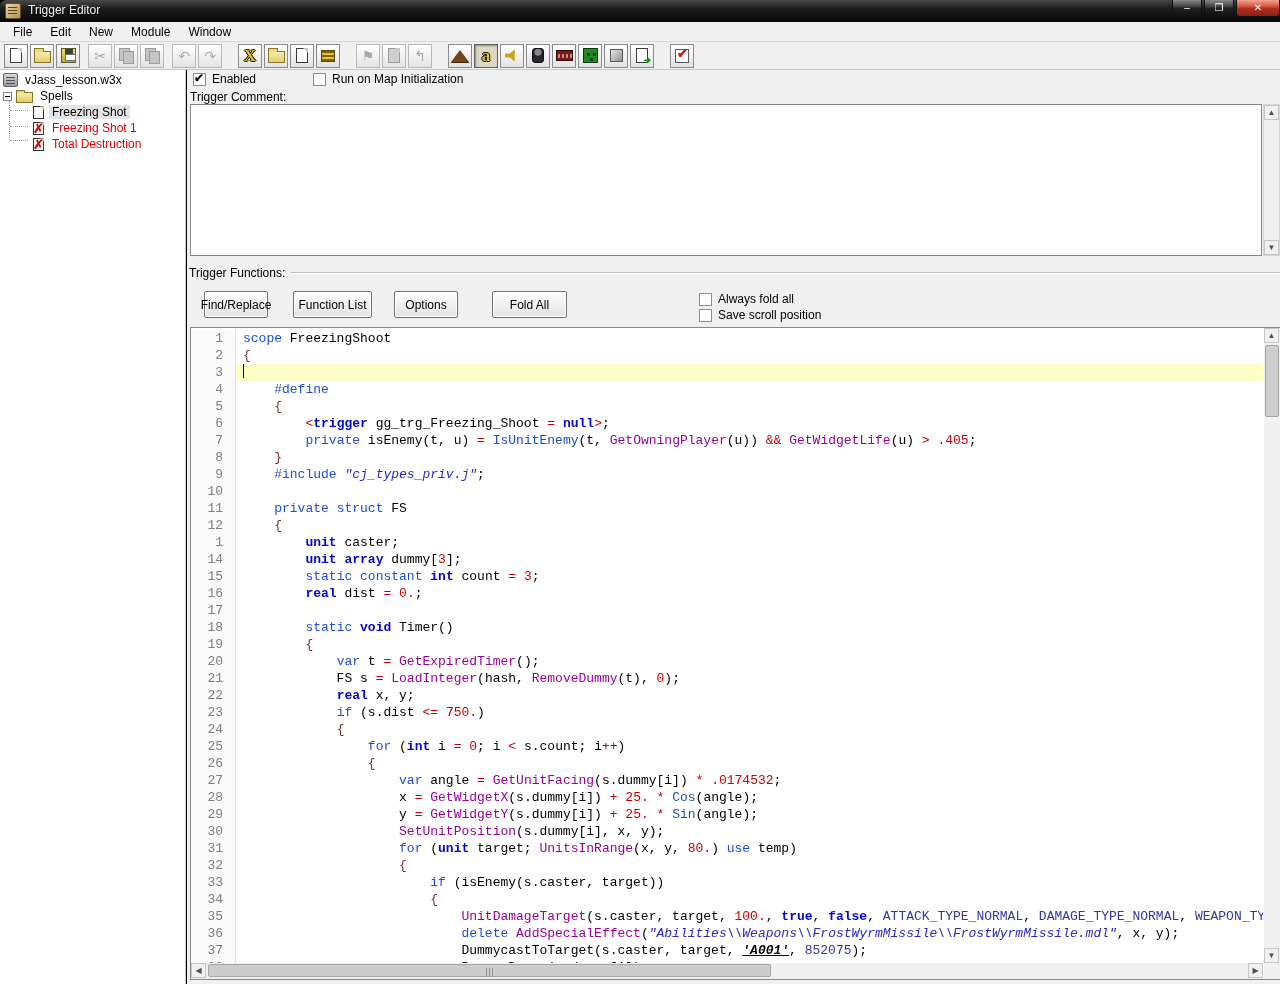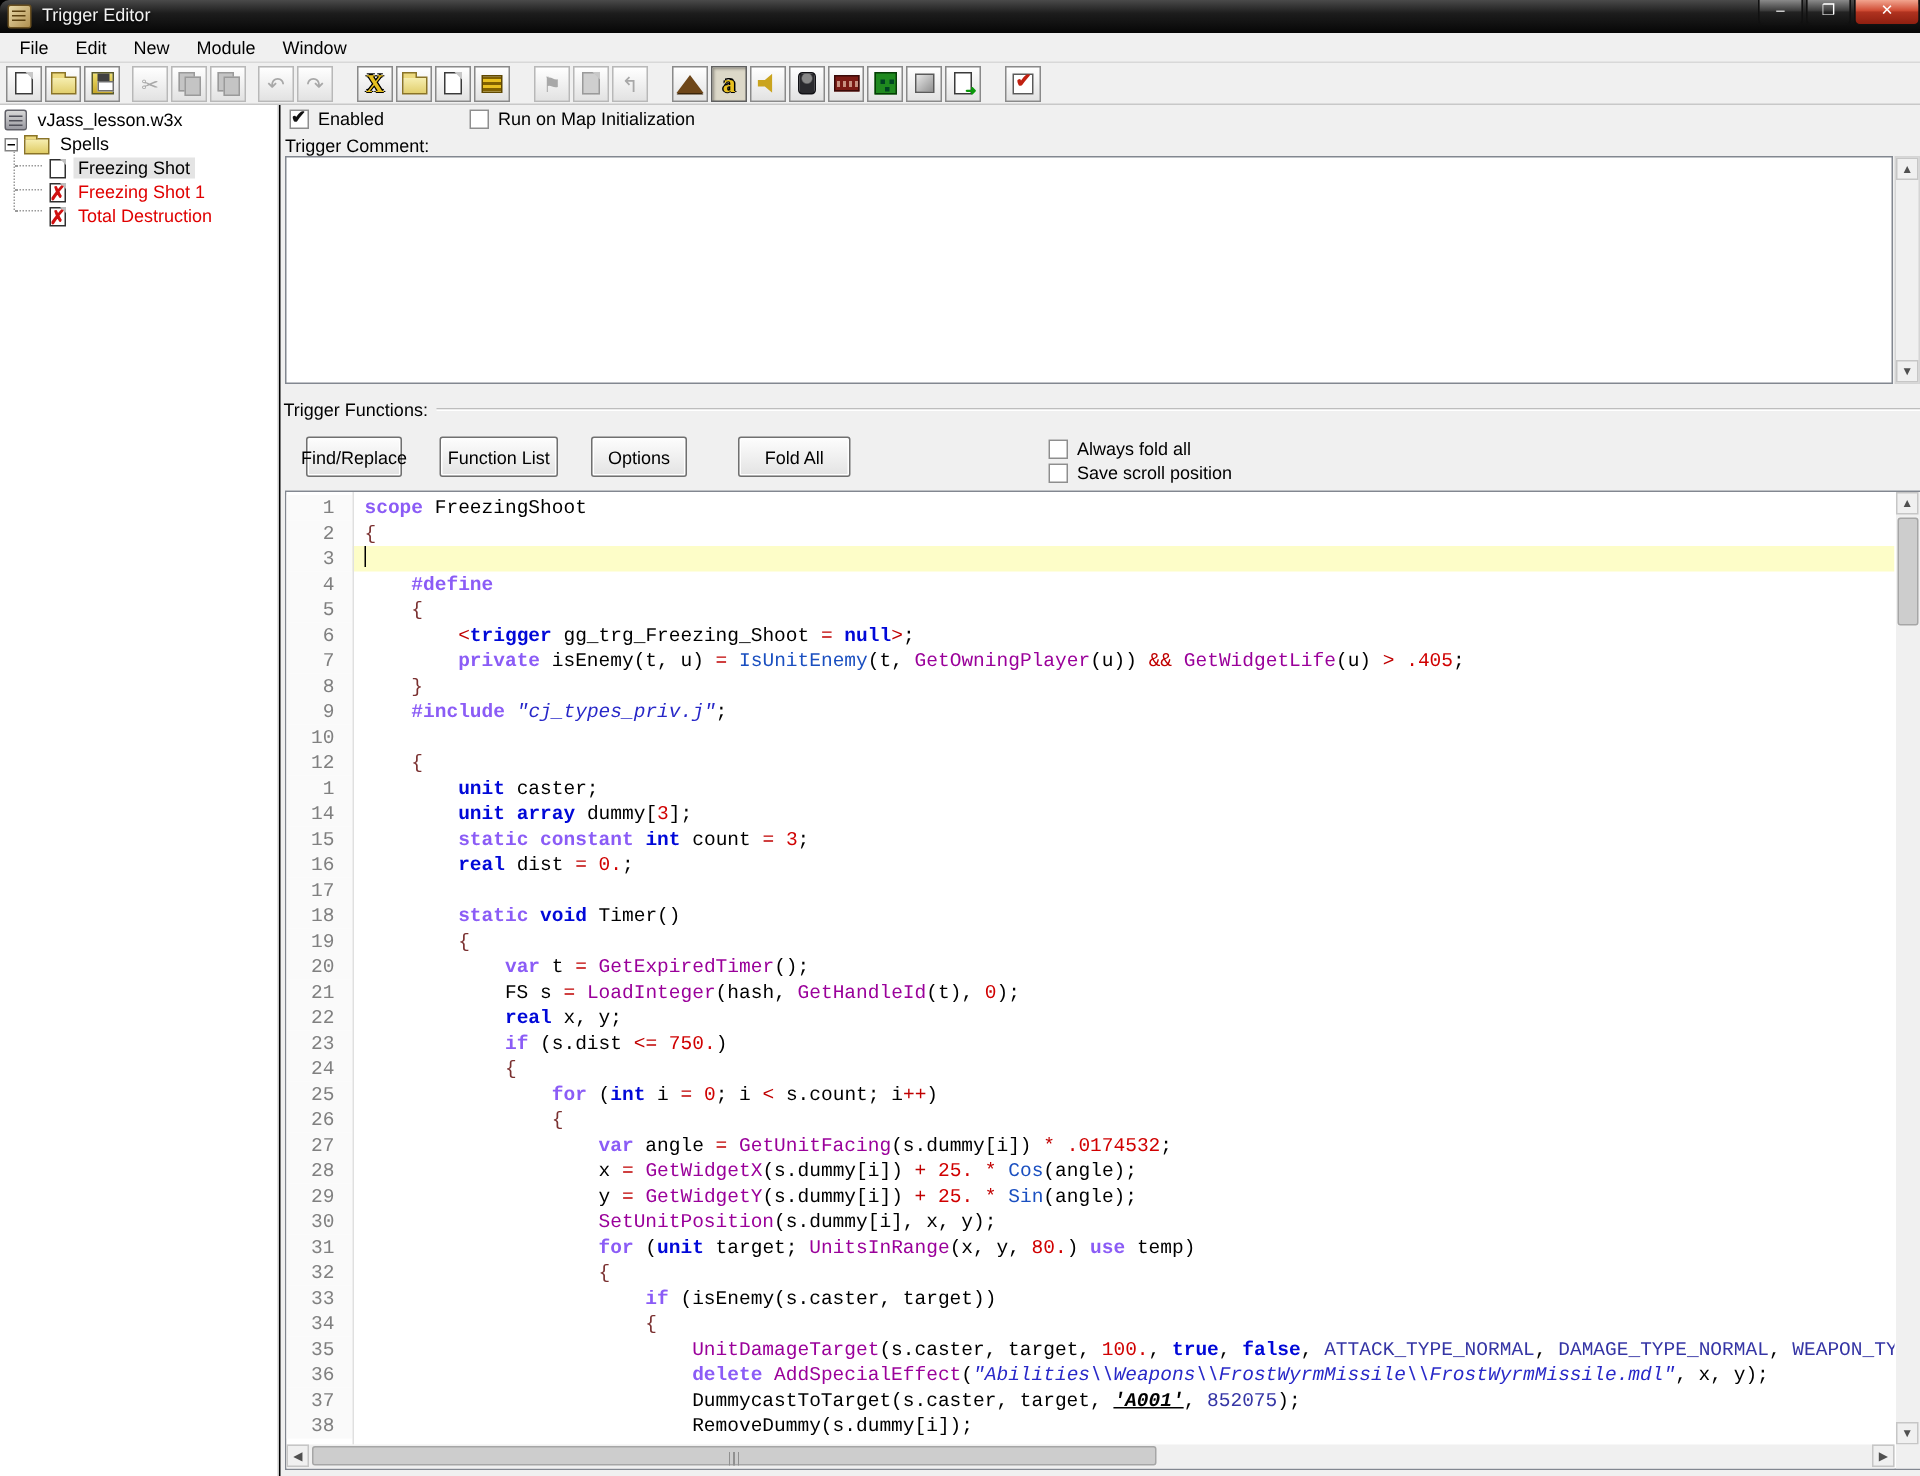--- a/index.html
+++ b/index.html
@@ -108,21 +108,21 @@
 
   
   #editor{position:absolute;left:3px;top:257px;width:1092px;height:653px;background:#fff;border:1px solid #828790;}
   #code-viewport{position:absolute;left:0;top:0;width:1072px;height:635px;overflow:hidden;background:#fff;}
   #gutter-sep{position:absolute;left:44px;top:0;height:635px;border-left:1px solid #e0e0e0;}
   .cline{position:relative;height:17px;white-space:pre;font-family:"Liberation Mono",monospace;font-size:13px;line-height:17px;display:flex;}
   .cline .ln{width:44px;flex:none;text-align:right;padding-right:12px;color:#808080;background:#fafafa;}
   .cline .ctext{padding-left:8px;flex:1;}
   .cline.hl .ctext{background:#fdfdc8;}
   .caret{display:inline-block;width:1px;height:14px;background:#000;vertical-align:-2px;}
-  .k{font-weight:bold;color:#8b5cf6;}
+  .k{font-weight:normal;color:#1d4ed8;}
   .ty{font-weight:bold;color:#0008d8;}
   .fn{color:#1a4fc0;}
   .nat{color:#9a009a;}
   .num{color:#d00000;}
   .op{color:#c00000;}
   .br{color:#7a3030;}
   .str{color:#2828c8;font-style:italic;}
   .cst{color:#3535a5;}
   .raw{color:#000;font-weight:bold;font-style:italic;text-decoration:underline;}
   .pl{color:#000;}
@@ -298,30 +298,31 @@
         <div class="cline"><span class="ln">1</span><span class="ctext"><span class="k">scope</span><span class="pl"> FreezingShoot</span></span></div>
         <div class="cline"><span class="ln">2</span><span class="ctext"><span class="br">{</span></span></div>
         <div class="cline hl"><span class="ln">3</span><span class="ctext"><span class="caret"></span></span></div>
         <div class="cline"><span class="ln">4</span><span class="ctext"><span class="pl">    </span><span class="k">#define</span></span></div>
         <div class="cline"><span class="ln">5</span><span class="ctext"><span class="pl">    </span><span class="br">{</span></span></div>
         <div class="cline"><span class="ln">6</span><span class="ctext"><span class="pl">        </span><span class="op">&lt;</span><span class="ty">trigger</span><span class="pl"> gg_trg_Freezing_Shoot </span><span class="op">=</span><span class="pl"> </span><span class="ty">null</span><span class="op">&gt;</span><span class="pl">;</span></span></div>
         <div class="cline"><span class="ln">7</span><span class="ctext"><span class="pl">        </span><span class="k">private</span><span class="pl"> isEnemy(t, u) </span><span class="op">=</span><span class="pl"> </span><span class="fn">IsUnitEnemy</span><span class="pl">(t, </span><span class="nat">GetOwningPlayer</span><span class="pl">(u)) </span><span class="op">&amp;&amp;</span><span class="pl"> </span><span class="nat">GetWidgetLife</span><span class="pl">(u) </span><span class="op">&gt;</span><span class="pl"> </span><span class="num">.405</span><span class="pl">;</span></span></div>
         <div class="cline"><span class="ln">8</span><span class="ctext"><span class="pl">    </span><span class="br">}</span></span></div>
         <div class="cline"><span class="ln">9</span><span class="ctext"><span class="pl">    </span><span class="k">#include</span><span class="pl"> </span><span class="str">"cj_types_priv.j"</span><span class="pl">;</span></span></div>
         <div class="cline"><span class="ln">10</span><span class="ctext"></span></div>
+        <div class="cline"><span class="ln">11</span><span class="ctext"><span class="pl">    </span><span class="k">private</span><span class="pl"> </span><span class="k">struct</span><span class="pl"> FS</span></span></div>
         <div class="cline"><span class="ln">12</span><span class="ctext"><span class="pl">    </span><span class="br">{</span></span></div>
         <div class="cline"><span class="ln">1</span><span class="ctext"><span class="pl">        </span><span class="ty">unit</span><span class="pl"> caster;</span></span></div>
         <div class="cline"><span class="ln">14</span><span class="ctext"><span class="pl">        </span><span class="ty">unit</span><span class="pl"> </span><span class="ty">array</span><span class="pl"> dummy[</span><span class="num">3</span><span class="pl">];</span></span></div>
         <div class="cline"><span class="ln">15</span><span class="ctext"><span class="pl">        </span><span class="k">static</span><span class="pl"> </span><span class="k">constant</span><span class="pl"> </span><span class="ty">int</span><span class="pl"> count </span><span class="op">=</span><span class="pl"> </span><span class="num">3</span><span class="pl">;</span></span></div>
         <div class="cline"><span class="ln">16</span><span class="ctext"><span class="pl">        </span><span class="ty">real</span><span class="pl"> dist </span><span class="op">=</span><span class="pl"> </span><span class="num">0.</span><span class="pl">;</span></span></div>
         <div class="cline"><span class="ln">17</span><span class="ctext"></span></div>
         <div class="cline"><span class="ln">18</span><span class="ctext"><span class="pl">        </span><span class="k">static</span><span class="pl"> </span><span class="ty">void</span><span class="pl"> Timer()</span></span></div>
         <div class="cline"><span class="ln">19</span><span class="ctext"><span class="pl">        </span><span class="br">{</span></span></div>
         <div class="cline"><span class="ln">20</span><span class="ctext"><span class="pl">            </span><span class="k">var</span><span class="pl"> t </span><span class="op">=</span><span class="pl"> </span><span class="nat">GetExpiredTimer</span><span class="pl">();</span></span></div>
-        <div class="cline"><span class="ln">21</span><span class="ctext"><span class="pl">            FS s </span><span class="op">=</span><span class="pl"> </span><span class="nat">LoadInteger</span><span class="pl">(hash, </span><span class="nat">GetHandleId</span><span class="pl">(t), </span><span class="num">0</span><span class="pl">);</span></span></div>
+        <div class="cline"><span class="ln">21</span><span class="ctext"><span class="pl">            FS s </span><span class="op">=</span><span class="pl"> </span><span class="nat">LoadInteger</span><span class="pl">(hash, </span><span class="nat">RemoveDummy</span><span class="pl">(t), </span><span class="num">0</span><span class="pl">);</span></span></div>
         <div class="cline"><span class="ln">22</span><span class="ctext"><span class="pl">            </span><span class="ty">real</span><span class="pl"> x, y;</span></span></div>
         <div class="cline"><span class="ln">23</span><span class="ctext"><span class="pl">            </span><span class="k">if</span><span class="pl"> (s.dist </span><span class="op">&lt;=</span><span class="pl"> </span><span class="num">750.</span><span class="pl">)</span></span></div>
         <div class="cline"><span class="ln">24</span><span class="ctext"><span class="pl">            </span><span class="br">{</span></span></div>
         <div class="cline"><span class="ln">25</span><span class="ctext"><span class="pl">                </span><span class="k">for</span><span class="pl"> (</span><span class="ty">int</span><span class="pl"> i </span><span class="op">=</span><span class="pl"> </span><span class="num">0</span><span class="pl">; i </span><span class="op">&lt;</span><span class="pl"> s.count; i</span><span class="op">++</span><span class="pl">)</span></span></div>
         <div class="cline"><span class="ln">26</span><span class="ctext"><span class="pl">                </span><span class="br">{</span></span></div>
         <div class="cline"><span class="ln">27</span><span class="ctext"><span class="pl">                    </span><span class="k">var</span><span class="pl"> angle </span><span class="op">=</span><span class="pl"> </span><span class="nat">GetUnitFacing</span><span class="pl">(s.dummy[i]) </span><span class="op">*</span><span class="pl"> </span><span class="num">.0174532</span><span class="pl">;</span></span></div>
         <div class="cline"><span class="ln">28</span><span class="ctext"><span class="pl">                    x </span><span class="op">=</span><span class="pl"> </span><span class="nat">GetWidgetX</span><span class="pl">(s.dummy[i]) </span><span class="op">+</span><span class="pl"> </span><span class="num">25.</span><span class="pl"> </span><span class="op">*</span><span class="pl"> </span><span class="fn">Cos</span><span class="pl">(angle);</span></span></div>
         <div class="cline"><span class="ln">29</span><span class="ctext"><span class="pl">                    y </span><span class="op">=</span><span class="pl"> </span><span class="nat">GetWidgetY</span><span class="pl">(s.dummy[i]) </span><span class="op">+</span><span class="pl"> </span><span class="num">25.</span><span class="pl"> </span><span class="op">*</span><span class="pl"> </span><span class="fn">Sin</span><span class="pl">(angle);</span></span></div>
         <div class="cline"><span class="ln">30</span><span class="ctext"><span class="pl">                    </span><span class="nat">SetUnitPosition</span><span class="pl">(s.dummy[i], x, y);</span></span></div>
         <div class="cline"><span class="ln">31</span><span class="ctext"><span class="pl">                    </span><span class="k">for</span><span class="pl"> (</span><span class="ty">unit</span><span class="pl"> target; </span><span class="nat">UnitsInRange</span><span class="pl">(x, y, </span><span class="num">80.</span><span class="pl">) </span><span class="k">use</span><span class="pl"> temp)</span></span></div>

